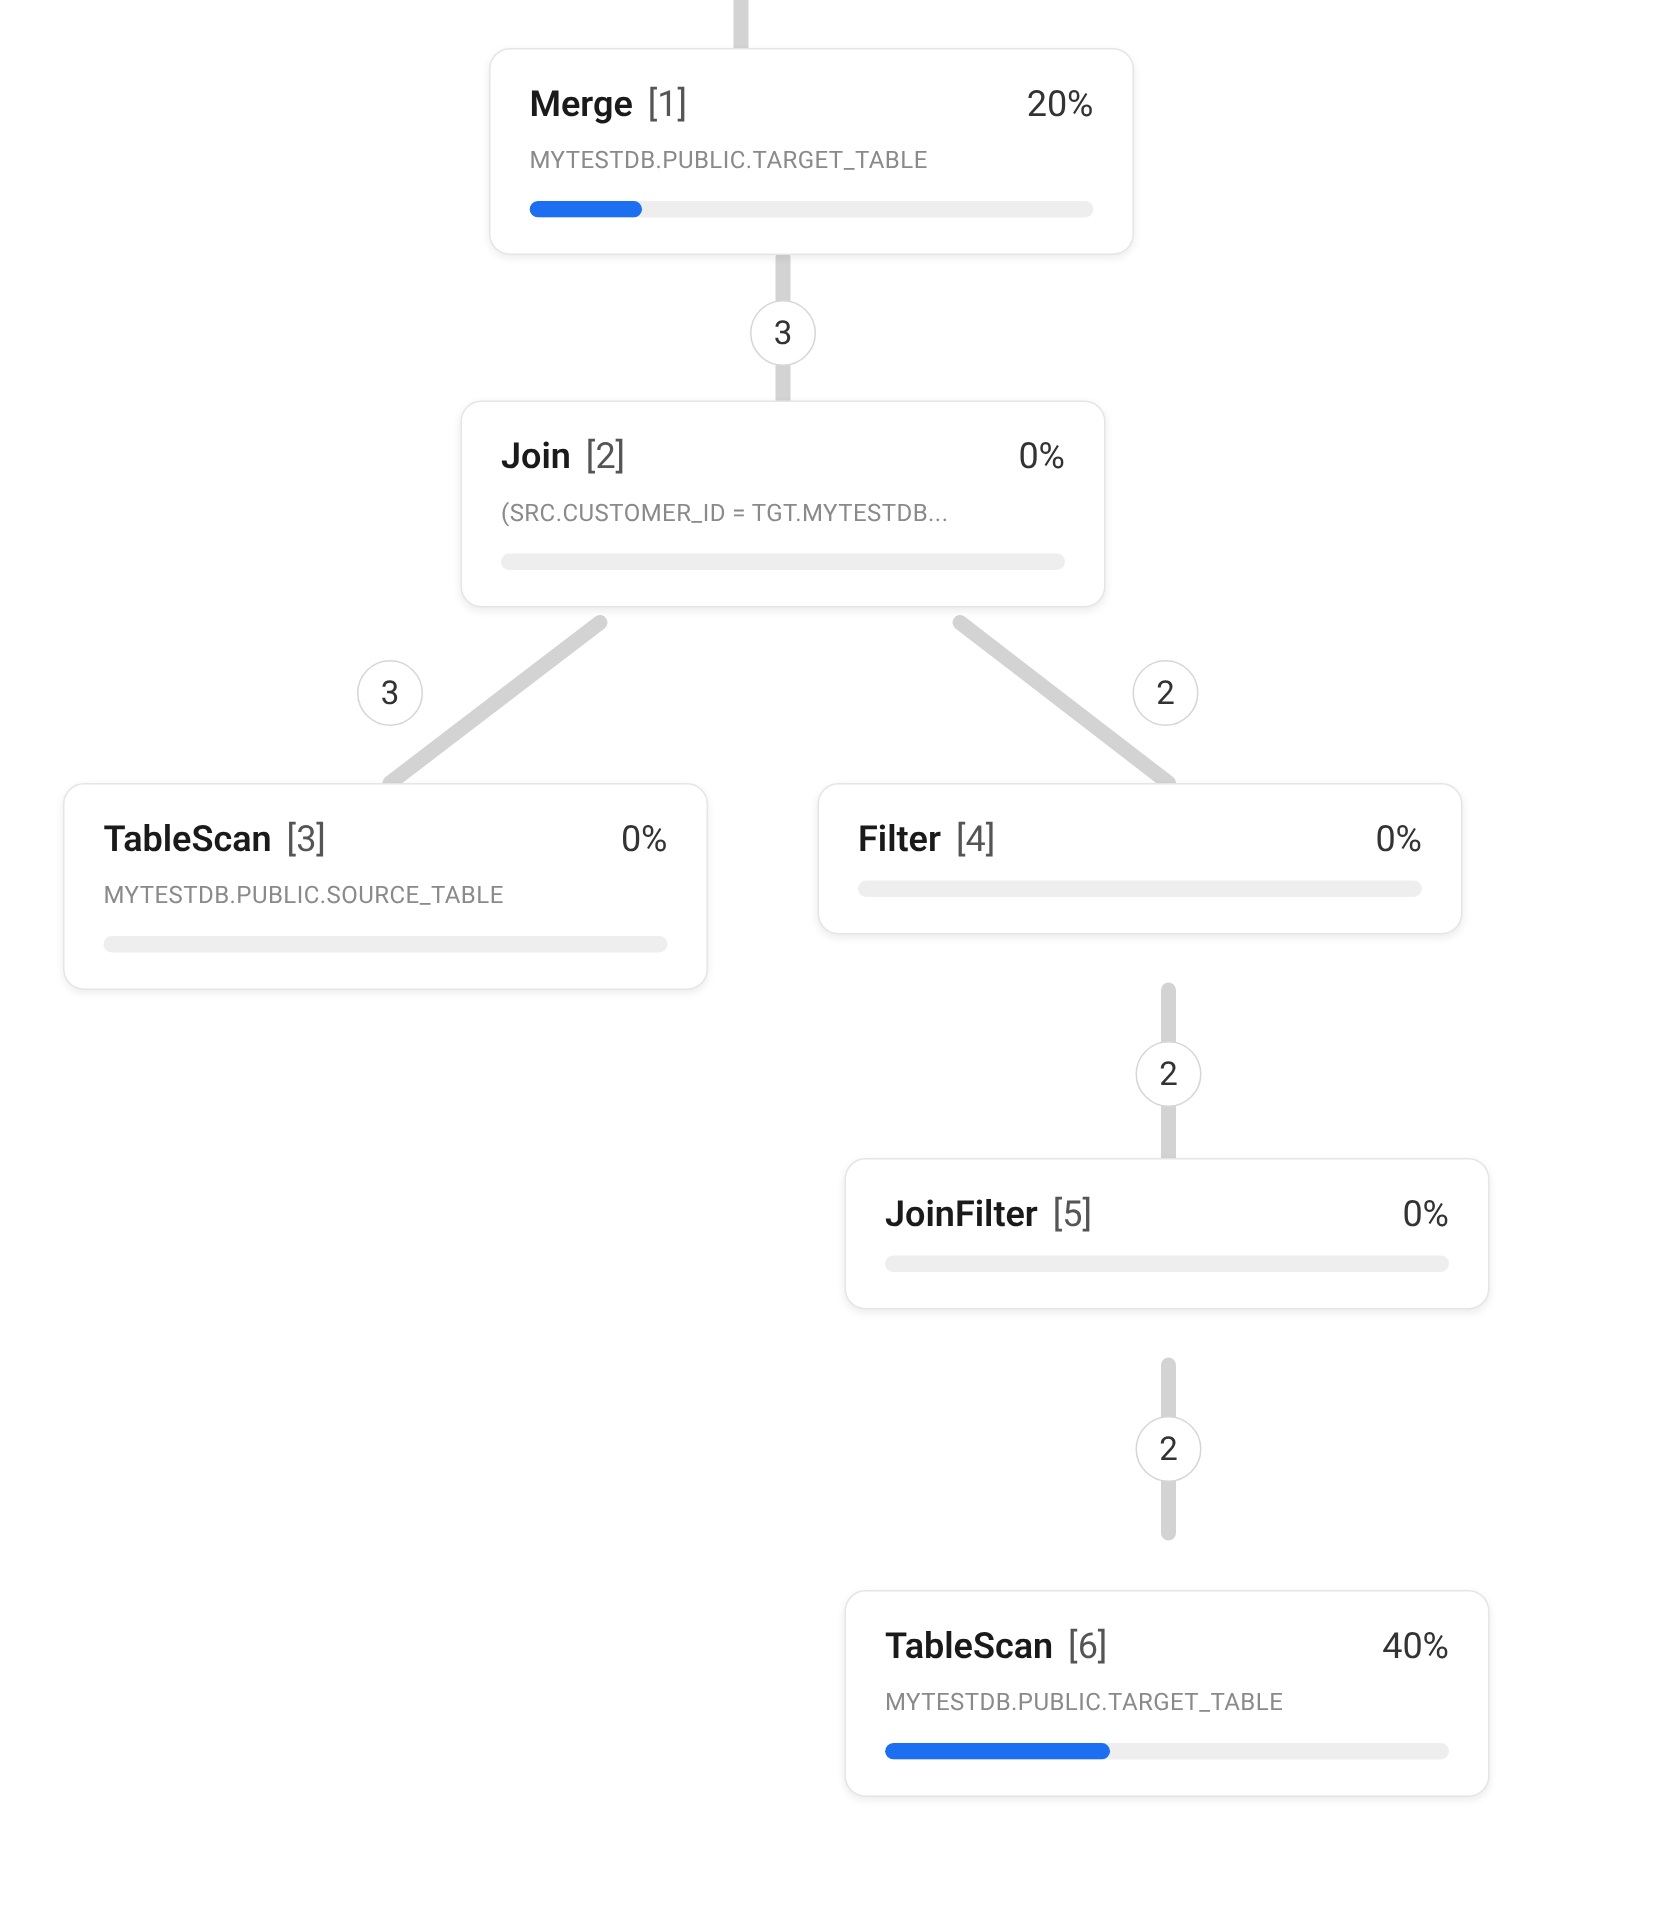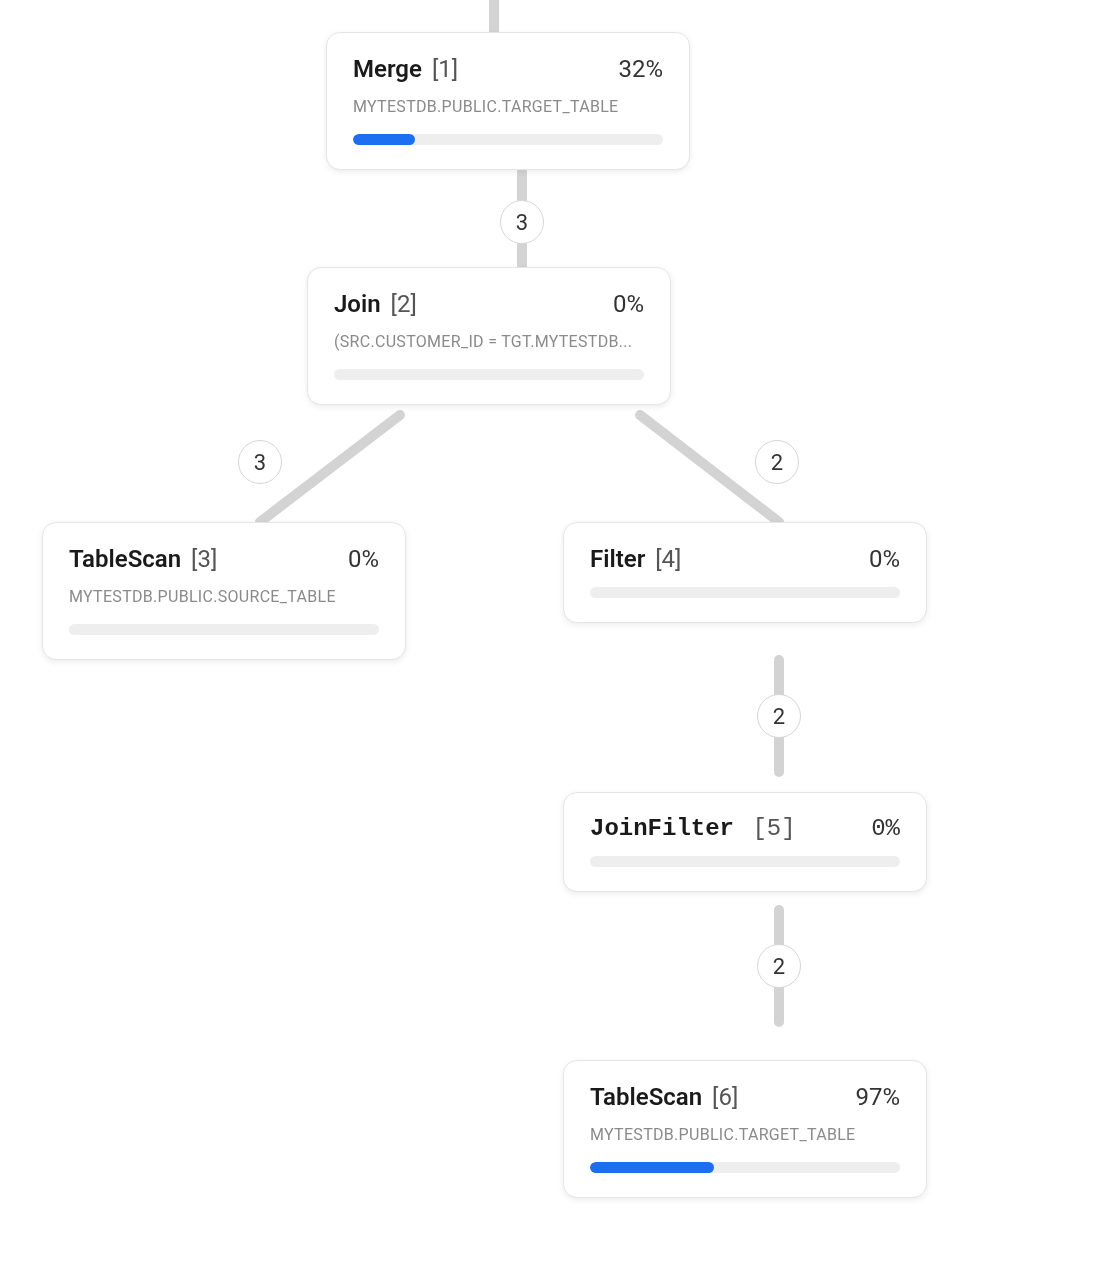--- a/index.html
+++ b/index.html
@@ -38,21 +38,21 @@
     border: 1.5px solid #d6d6d6;
     display: flex;
     align-items: center;
     justify-content: center;
     font-size: 22px;
     color: #333;
     transform: translate(-50%, -50%);
   }
   .node {
     position: absolute;
-    width: 364px;
+    width: 430px;
     background: #ffffff;
     border: 1.5px solid #e5e5e5;
     border-radius: 14px;
     box-shadow: 0 2px 6px rgba(0,0,0,0.08);
     padding: 22px 26px 24px 26px;
     cursor: pointer;
   }
   .node-header {
     display: flex;
     justify-content: space-between;
@@ -119,21 +119,21 @@
     </div>
     <div class="edge-badge" style="left: 779px; top: 716px;">
       <span>2</span>
     </div>
     <div class="edge-badge" style="left: 779px; top: 966px;">
       <span>2</span>
     </div>
     <div class="node" style="left: 326px; top: 32px;">
       <div class="node-header">
         <div class="node-title"><span>Merge</span> <span class="node-id"> [1]</span></div>
-        <div class="node-pct">32%</div>
+        <div class="node-pct">20%</div>
       </div>
       <div class="node-subtitle">MYTESTDB.PUBLIC.TARGET_TABLE</div>
       <div class="progress-track">
         <div class="progress-fill" style="width: 20%;"></div>
       </div>
     </div>
     <div class="node" style="left: 307px; top: 267px;">
       <div class="node-header">
         <div class="node-title"><span>Join</span> <span class="node-id"> [2]</span></div>
         <div class="node-pct">0%</div>
@@ -146,41 +146,41 @@
     <div class="node" style="left: 42px; top: 522px;">
       <div class="node-header">
         <div class="node-title"><span>TableScan</span> <span class="node-id"> [3]</span></div>
         <div class="node-pct">0%</div>
       </div>
       <div class="node-subtitle">MYTESTDB.PUBLIC.SOURCE_TABLE</div>
       <div class="progress-track">
         <div class="progress-fill" style="width: 0%;"></div>
       </div>
     </div>
-    <div class="node" style="left: 563px; top: 522px;">
+    <div class="node" style="left: 545px; top: 522px;">
       <div class="node-header">
         <div class="node-title"><span>Filter</span> <span class="node-id"> [4]</span></div>
         <div class="node-pct">0%</div>
       </div>
       <div class="progress-track">
         <div class="progress-fill" style="width: 0%;"></div>
       </div>
     </div>
-    <div class="node" style="left: 563px; top: 792px; font-family: Liberation Mono, monospace;">
+    <div class="node" style="left: 563px; top: 772px;">
       <div class="node-header">
         <div class="node-title"><span>JoinFilter</span> <span class="node-id"> [5]</span></div>
         <div class="node-pct">0%</div>
       </div>
       <div class="progress-track">
         <div class="progress-fill" style="width: 0%;"></div>
       </div>
     </div>
     <div class="node" style="left: 563px; top: 1060px;">
       <div class="node-header">
         <div class="node-title"><span>TableScan</span> <span class="node-id"> [6]</span></div>
-        <div class="node-pct">97%</div>
+        <div class="node-pct">40%</div>
       </div>
       <div class="node-subtitle">MYTESTDB.PUBLIC.TARGET_TABLE</div>
       <div class="progress-track">
         <div class="progress-fill" style="width: 40%;"></div>
       </div>
     </div>
   </div>
 
 </body></html>

